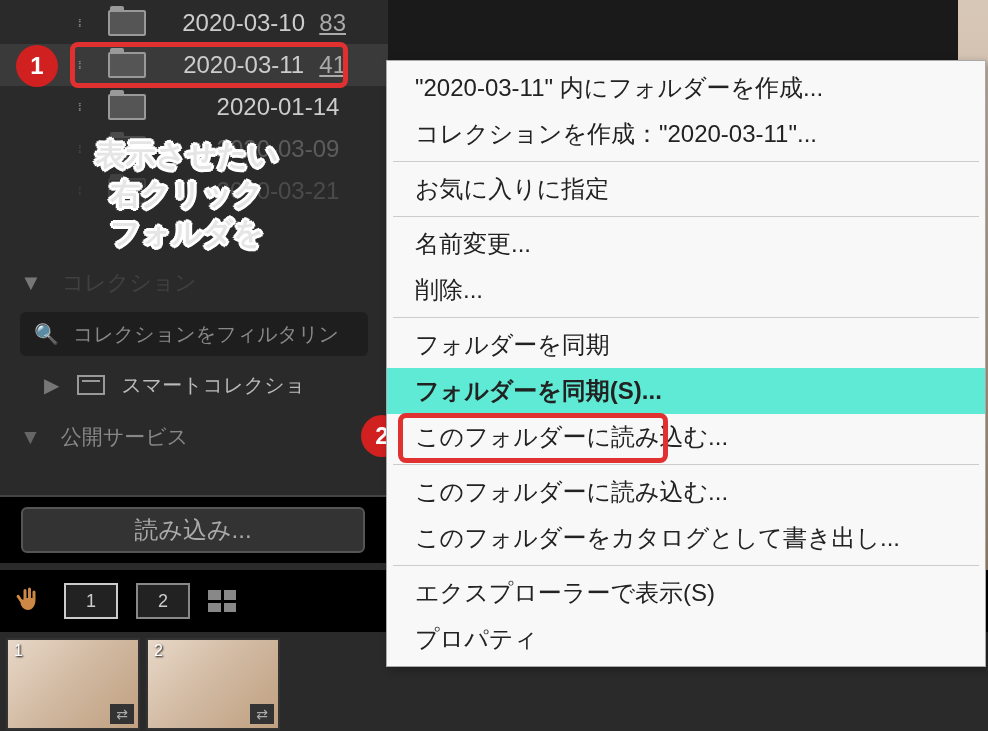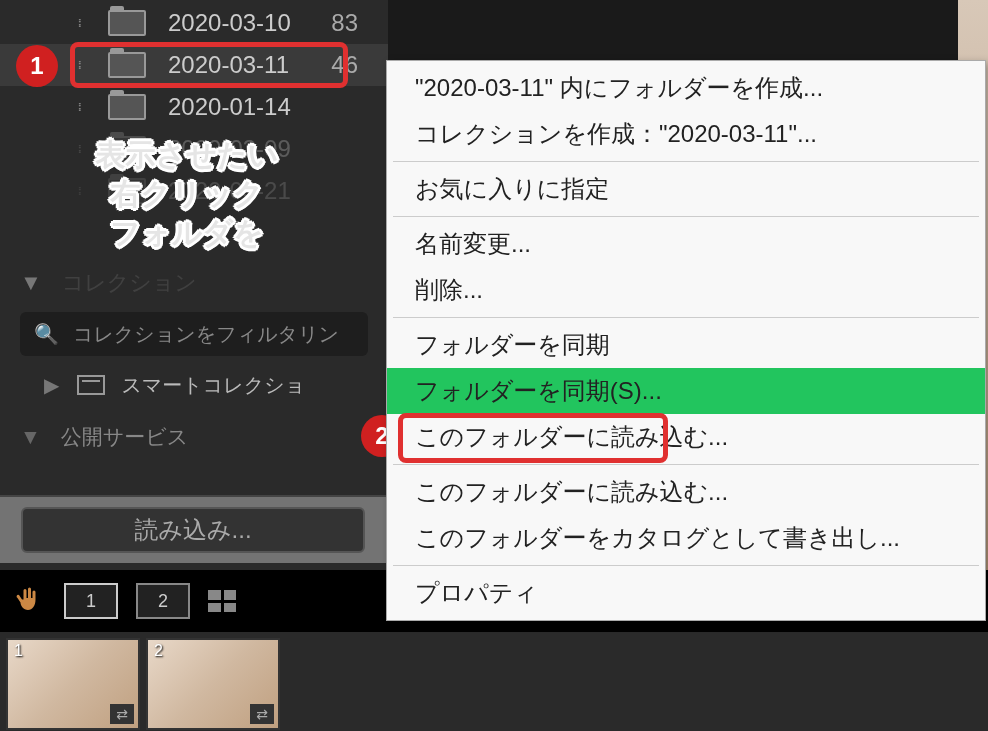--- a/index.html
+++ b/index.html
@@ -61,24 +61,25 @@
       content: '';
       position: absolute;
       top: -6px;
       left: 0;
       width: 14px;
       height: 5px;
       background: #999;
       border-radius: 2px 2px 0 0;
     }
     
-    .folder-item .folder-label { flex: 1; }
+    .folder-item .folder-label { flex: 1; text-align: center; }
     .folder-item .folder-count { 
-      margin-right: 30px; 
+      margin-right: 42px; 
       color: #aaa;
+      text-decoration: underline;
     }
     
     .folder-item.selected {
       background: #3a3a3a;
     }
     
     .folder-highlight {
       position: absolute;
       left: 70px;
       top: 42px;
@@ -199,21 +200,21 @@
       color: #666;
     }
     
     
     .import-bar {
       position: absolute;
       left: 0;
       top: 495px;
       width: 386px;
       height: 68px;
-      background: #737373;
+      background: #000000;
       border-top: 2px solid #444;
       display: flex;
       align-items: center;
       justify-content: center;
     }
     .import-button {
       width: 344px;
       height: 46px;
       border: 2px solid #555;
       border-radius: 6px;
@@ -325,21 +326,22 @@
     .menu-item {
       height: 46px;
       display: flex;
       align-items: center;
       padding: 0 28px;
       font-size: 24px;
       color: #222;
       position: relative;
     }
     .menu-item.highlighted {
-      background: #22c55e;
+      background: #5eead4;
+      font-weight: bold;
     }
     .menu-item .submenu-arrow {
       position: absolute;
       right: 22px;
       color: #444;
       font-size: 18px;
     }
     .menu-divider {
       height: 1px;
       background: #ccc;
@@ -379,21 +381,21 @@
     <div class="folder-item">
       <span class="dots-icon">⁞⁞</span>
       <span class="folder-icon"></span>
       <span class="folder-label">2020-03-10</span>
       <span class="folder-count">83</span>
     </div>
     <div class="folder-item selected">
       <span class="dots-icon">⁞⁞</span>
       <span class="folder-icon"></span>
       <span class="folder-label">2020-03-11</span>
-      <span class="folder-count">46</span>
+      <span class="folder-count">41</span>
     </div>
     <div class="folder-item">
       <span class="dots-icon">⁞⁞</span>
       <span class="folder-icon"></span>
       <span class="folder-label">2020-01-14</span>
     </div>
     <div class="folder-item" style="opacity:0.3">
       <span class="dots-icon">⁞⁞</span>
       <span class="folder-icon"></span>
       <span class="folder-label">2020-03-09</span>
@@ -508,20 +510,23 @@
   </div>
   <div class="menu-divider"></div>
   <div class="menu-item">
     <span>このフォルダーに読み込む...</span>
   </div>
   <div class="menu-item">
     <span>このフォルダーをカタログとして書き出し...</span>
   </div>
   <div class="menu-divider"></div>
   <div class="menu-item">
+    <span>エクスプローラーで表示(S)</span>
+  </div>
+  <div class="menu-item">
     <span>プロパティ</span>
   </div>
 </div>
 
 <div class="menu-highlight"></div>
 
 <div class="step-badge step-badge-2">
   <span>2</span>
 </div>
 

